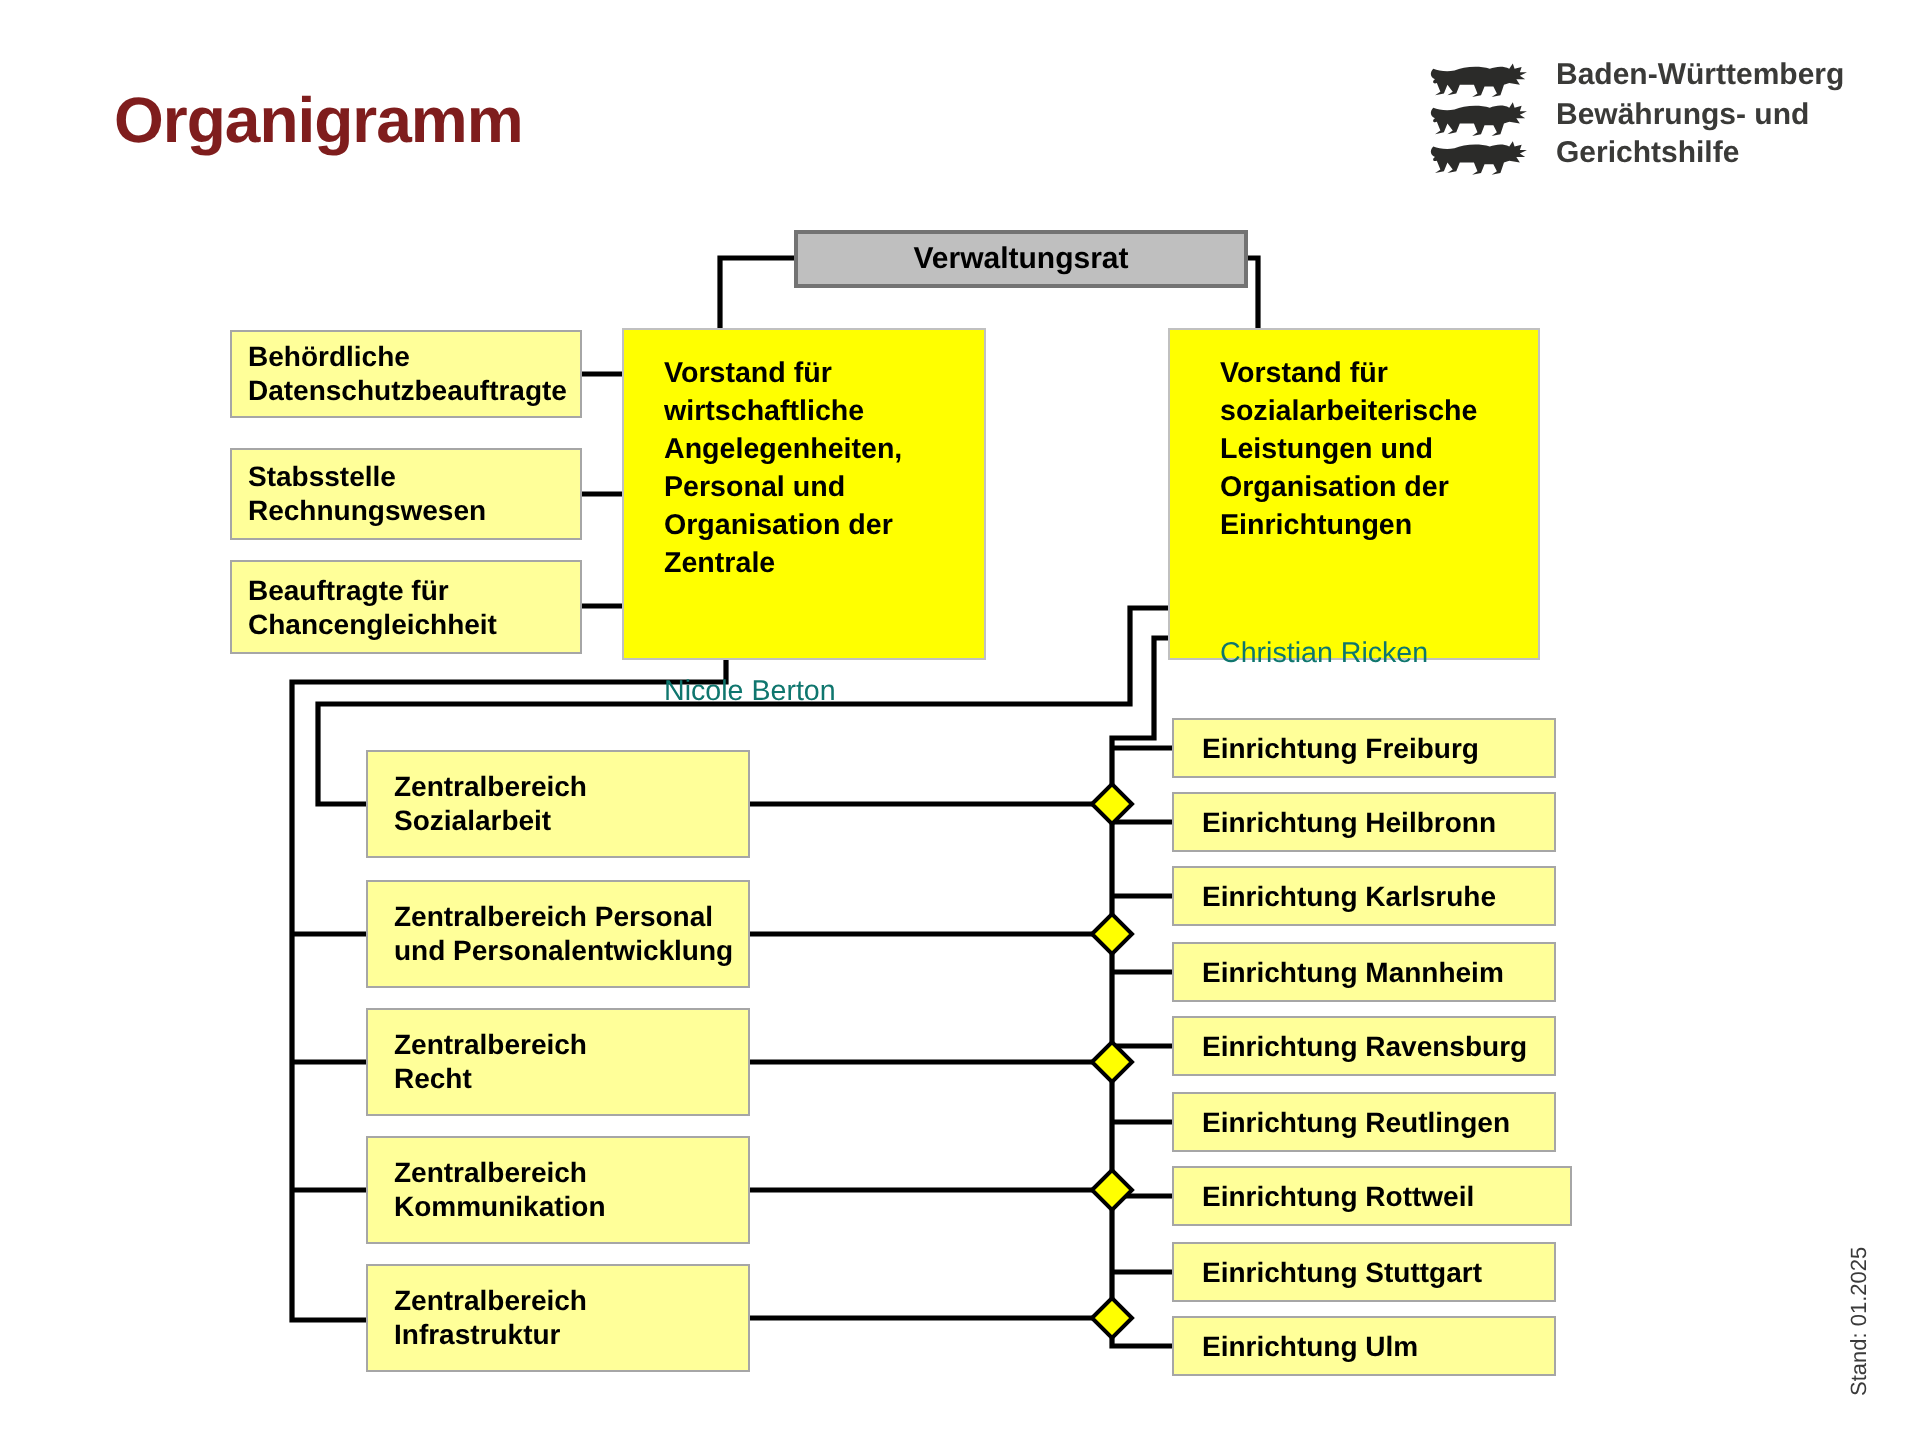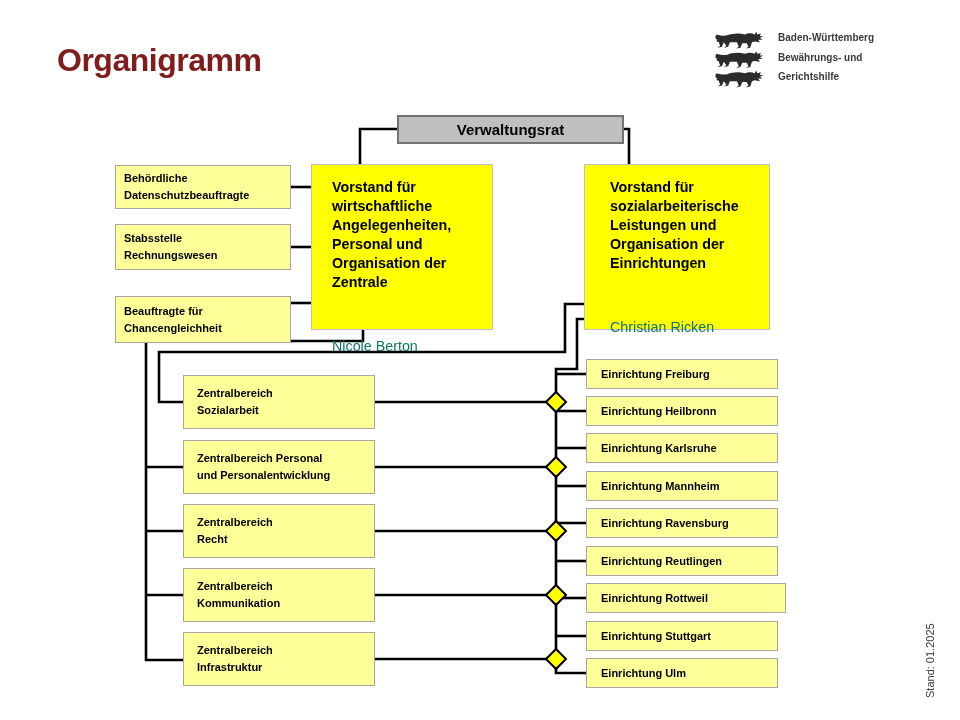--- a/index.html
+++ b/index.html
@@ -1,28 +1,28 @@
 <!DOCTYPE html>
 <html><head>
 <meta charset="utf-8">
 <style>
   html,body{margin:0;padding:0;background:#fff;}
   .canvas{position:relative;width:960px;height:720px;background:#ffffff;
           font-family:"Liberation Sans", sans-serif;overflow:hidden;}
   .page-title{position:absolute;left:57px;top:42px;font-size:32px;font-weight:bold;
               color:#7f1d1d;letter-spacing:-0.5px;}
   .logo{position:absolute;left:714px;top:28px;display:flex;gap:11px;align-items:flex-start;}
-  .logo-text{font-size:10px;font-weight:bold;line-height:19.5px;color:#3a3a38;}
+  .logo-text{font-size:15px;font-weight:bold;line-height:19.5px;color:#3a3a38;}
   .stand{position:absolute;left:924px;top:598px;width:16px;height:100px;
          writing-mode:vertical-rl;transform:rotate(180deg);
          font-size:11px;color:#3a3a3a;white-space:nowrap;}
   svg.wires{position:absolute;left:0;top:0;}
   .box{position:absolute;box-sizing:border-box;display:flex;align-items:center;
        font-weight:bold;color:#000;white-space:pre-line;}
-  .light{background:#FFFF99;border:1px solid #a6a6a6;font-size:11px;line-height:17px;}
+  .light{background:#FFFF99;border:1px solid #a6a6a6;font-size:14px;line-height:17px;}
   .staff{padding-left:8px;}
   .zb{padding-left:13px;}
   .ein{padding-left:14px;}
   .root-box{background:#BFBFBF;border:2px solid #737373;justify-content:center;
             font-size:15px;}
   .vorstand{background:#FFFF00;border:1px solid #c0c0c0;flex-direction:column;
             align-items:flex-start;font-size:14.3px;line-height:19px;
             padding:13px 8px 27px 20px;gap:45px;}
   .vorstand.right{padding-left:25px;}
   .person{margin-top:auto;font-weight:normal;color:#0f766e;}
@@ -93,21 +93,21 @@
       <polygon points="546,659 556,649 566,659 556,669"></polygon>
     </g>
   </svg>
 
   <div class="box root-box" style="left:397px;top:115px;width:227px;height:29px;">Verwaltungsrat</div>
 
   <div class="box light staff" style="left:115px;top:165px;width:176px;height:44px;">Behördliche
 Datenschutzbeauftragte</div>
   <div class="box light staff" style="left:115px;top:224px;width:176px;height:46px;">Stabsstelle
 Rechnungswesen</div>
-  <div class="box light staff" style="left:115px;top:280px;width:176px;height:47px;margin-top:16px;">Beauftragte für
+  <div class="box light staff" style="left:115px;top:280px;width:176px;height:47px;">Beauftragte für
 Chancengleichheit</div>
 
   <div class="box vorstand" style="left:311px;top:164px;width:182px;height:166px;">
     <span>Vorstand für
 wirtschaftliche
 Angelegenheiten,
 Personal und
 Organisation der
 Zentrale</span>
     <span class="person">Nicole Berton</span>

